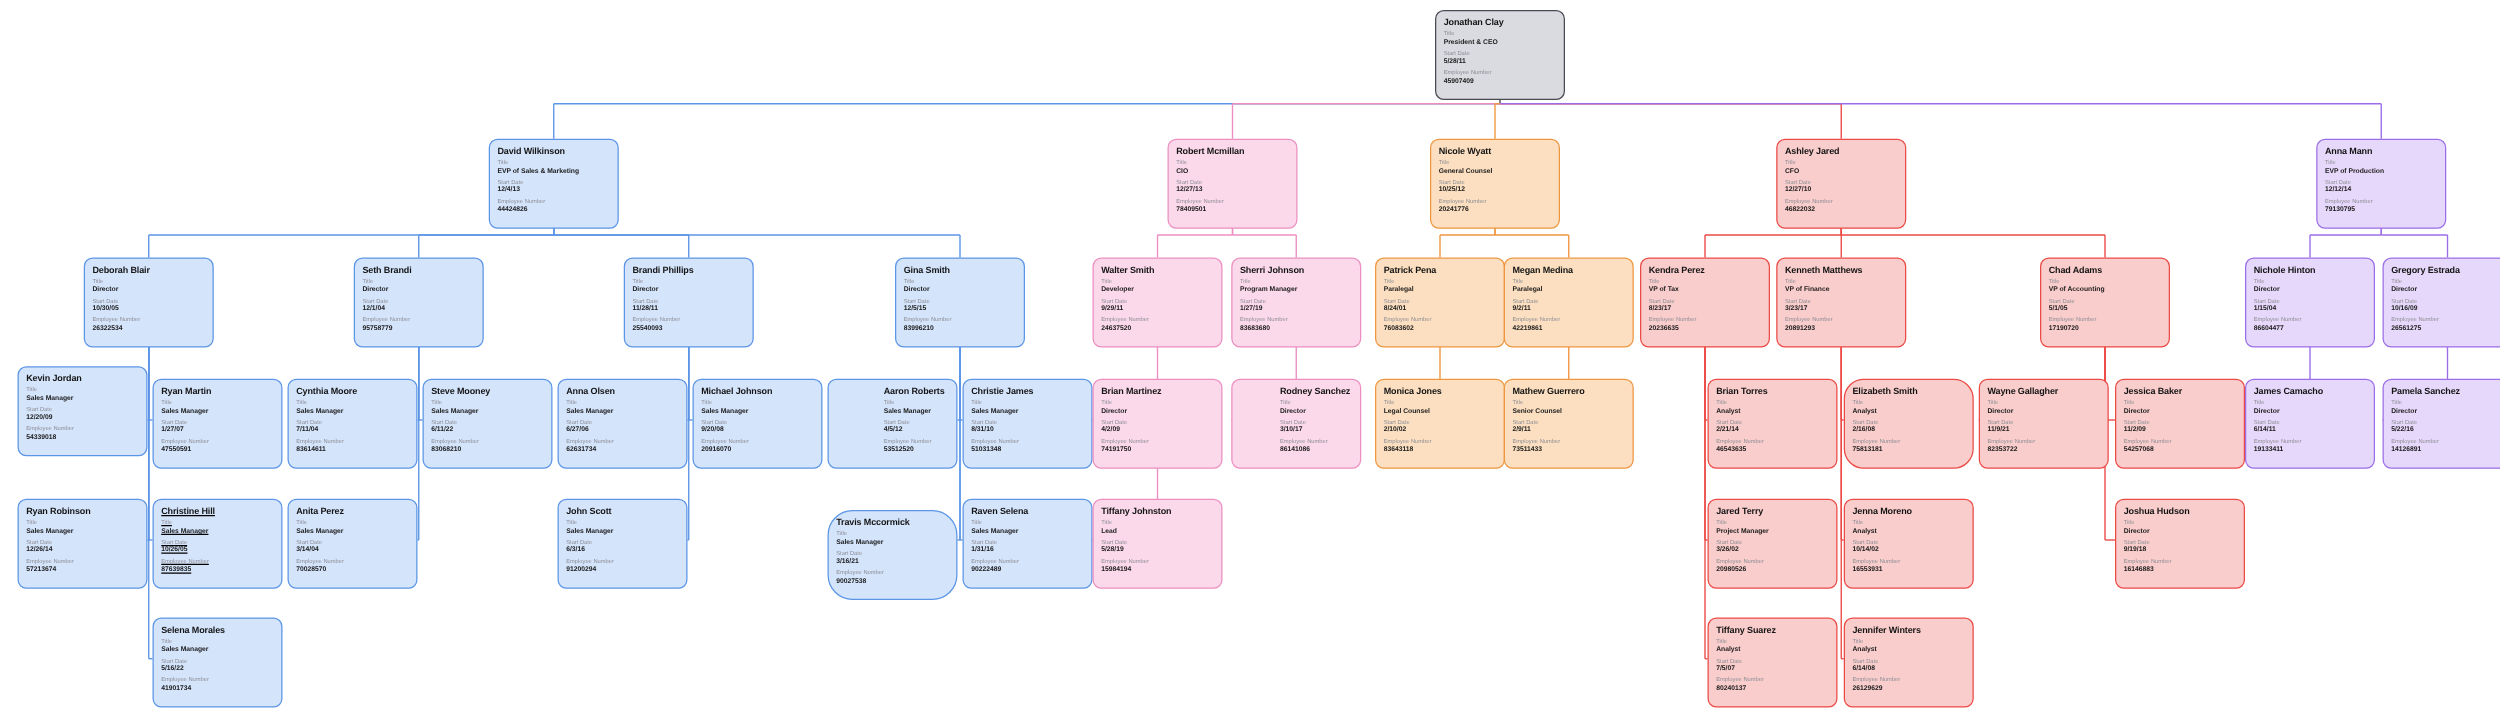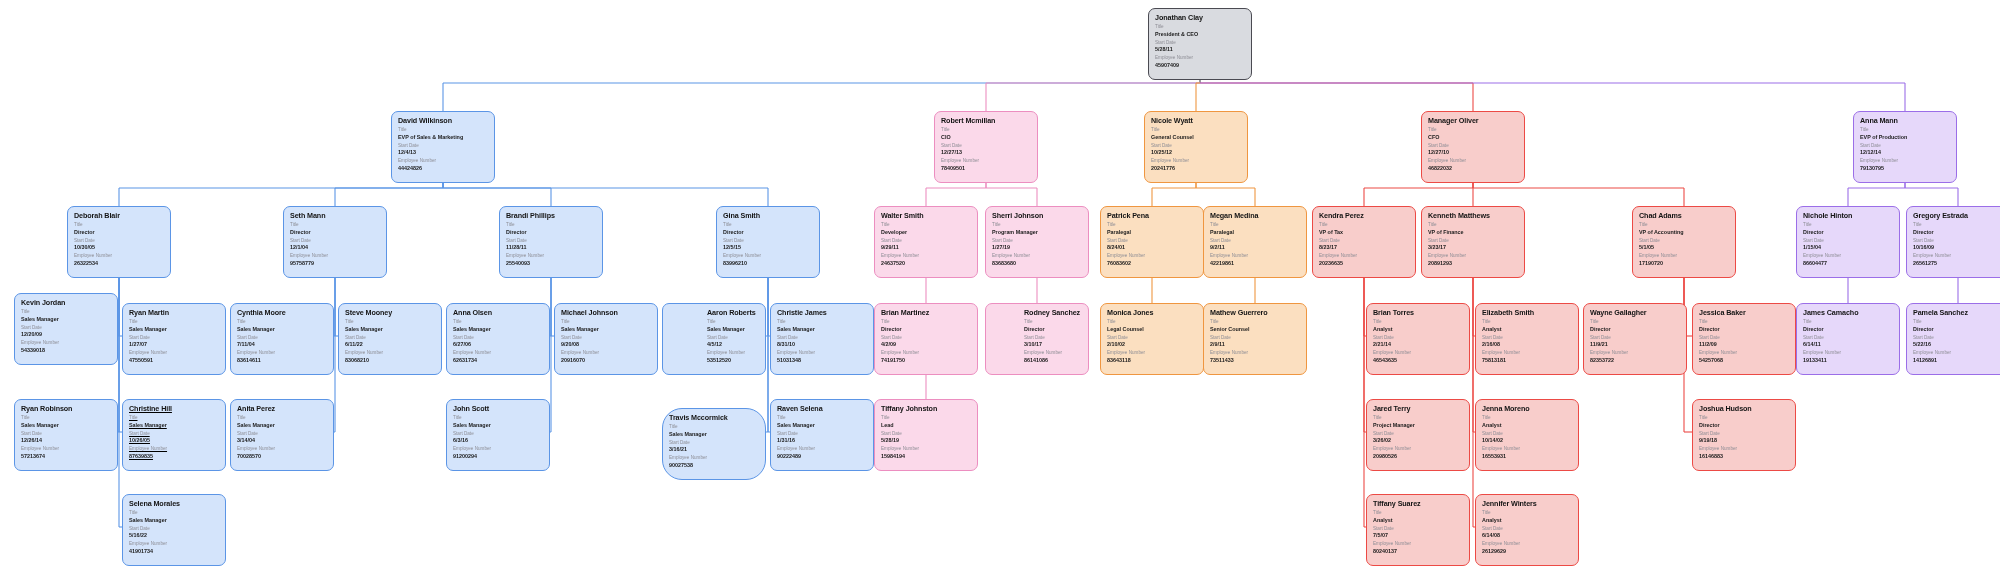--- a/index.html
+++ b/index.html
@@ -168,21 +168,21 @@
       <div class="card c-orange" style="left: 1144px; top: 111px;">
         <div class="nm">Nicole Wyatt</div>
         <div class="lb">Title</div>
         <div class="vl">General Counsel</div>
         <div class="lb">Start Date</div>
         <div class="vl">10/25/12</div>
         <div class="lb">Employee Number</div>
         <div class="vl">20241776</div>
       </div>
       <div class="card c-red" style="left: 1421px; top: 111px;">
-        <div class="nm">Manager Oliver</div>
+        <div class="nm">Ashley Jared</div>
         <div class="lb">Title</div>
         <div class="vl">CFO</div>
         <div class="lb">Start Date</div>
         <div class="vl">12/27/10</div>
         <div class="lb">Employee Number</div>
         <div class="vl">46822032</div>
       </div>
       <div class="card c-purple" style="left: 1853px; top: 111px;">
         <div class="nm">Anna Mann</div>
         <div class="lb">Title</div>
@@ -195,21 +195,21 @@
       <div class="card c-blue" style="left: 67px; top: 206px;">
         <div class="nm">Deborah Blair</div>
         <div class="lb">Title</div>
         <div class="vl">Director</div>
         <div class="lb">Start Date</div>
         <div class="vl">10/30/05</div>
         <div class="lb">Employee Number</div>
         <div class="vl">26322534</div>
       </div>
       <div class="card c-blue" style="left: 283px; top: 206px;">
-        <div class="nm">Seth Mann</div>
+        <div class="nm">Seth Brandi</div>
         <div class="lb">Title</div>
         <div class="vl">Director</div>
         <div class="lb">Start Date</div>
         <div class="vl">12/1/04</div>
         <div class="lb">Employee Number</div>
         <div class="vl">95758779</div>
       </div>
       <div class="card c-blue" style="left: 499px; top: 206px;">
         <div class="nm">Brandi Phillips</div>
         <div class="lb">Title</div>
@@ -419,21 +419,21 @@
       </div>
       <div class="card c-red" style="left: 1366px; top: 303px;">
         <div class="nm">Brian Torres</div>
         <div class="lb">Title</div>
         <div class="vl">Analyst</div>
         <div class="lb">Start Date</div>
         <div class="vl">2/21/14</div>
         <div class="lb">Employee Number</div>
         <div class="vl">46543635</div>
       </div>
-      <div class="card c-red" style="left: 1475px; top: 303px;">
+      <div class="card c-red" style="left: 1475px; top: 303px; border-radius: 16px;">
         <div class="nm">Elizabeth Smith</div>
         <div class="lb">Title</div>
         <div class="vl">Analyst</div>
         <div class="lb">Start Date</div>
         <div class="vl">2/16/08</div>
         <div class="lb">Employee Number</div>
         <div class="vl">75813181</div>
       </div>
       <div class="card c-red" style="left: 1583px; top: 303px;">
         <div class="nm">Wayne Gallagher</div>

